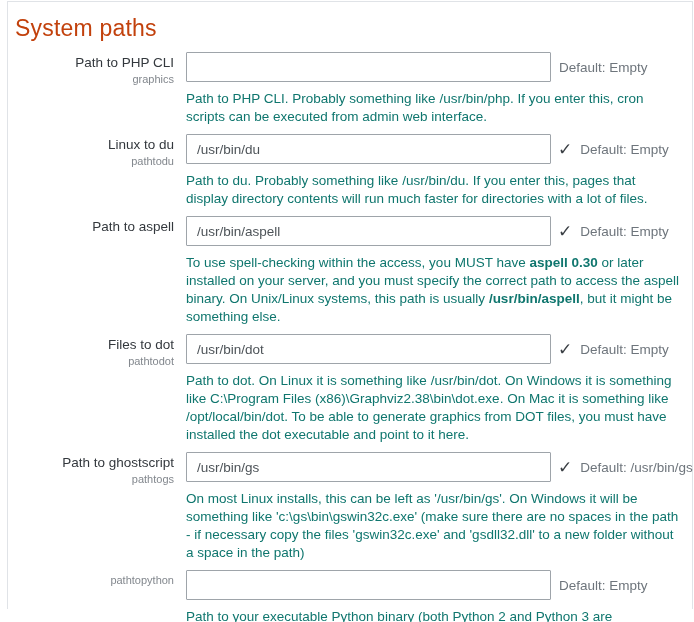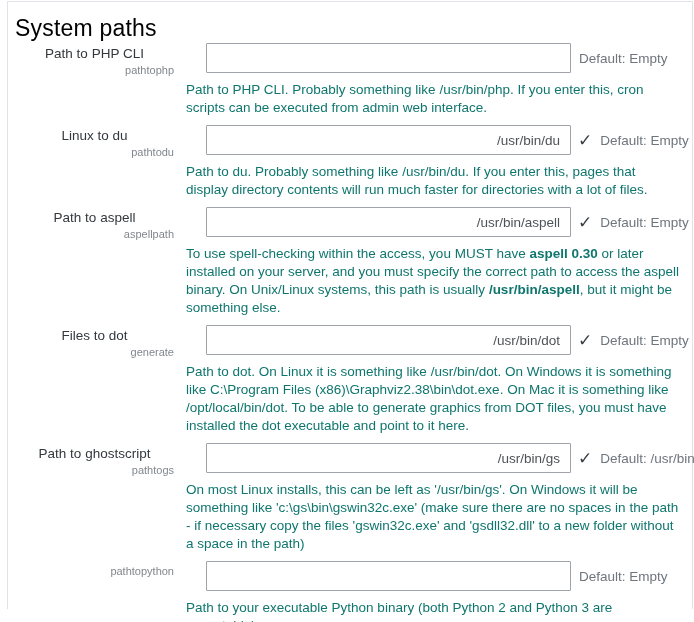--- a/index.html
+++ b/index.html
@@ -14,66 +14,63 @@
   .page {
     margin-left: 7px;
     margin-top: 1px;
     width: 686px;
     height: 608px;
     border: 1px solid #e0e3e7;
     border-bottom: none;
     padding: 13px 0 0 7px;
   }
   h1.page-title {
-    margin: 0 0 1px 0;
+    margin: 0 0 10px 0;
     font-size: 23px;
     font-weight: 400;
-    color: #000000;
+    color: #c2410c;
     letter-spacing: 0.2px;
   }
   .setting-row {
     display: grid;
     grid-template-columns: 171px 1fr;
     padding-bottom: 8px;
   }
   .col-left {
     text-align: right;
     padding-right: 12px;
     padding-top: 2px;
   }
   .setting-label {
     font-size: 13.5px;
     color: #33383d;
     line-height: 17px;
     display: block;
-    text-align: center;
   }
   .setting-name {
     font-size: 11px;
     color: #82878d;
     line-height: 15px;
     margin-top: 1px;
   }
   .ctl-line {
     display: flex;
     align-items: center;
-    margin-left: 20px;
   }
   input.path-input {
     width: 365px;
     height: 30px;
     border: 1px solid #9ea4aa;
     border-radius: 1px;
     padding: 0 10px;
     font-family: "Liberation Sans", "DejaVu Sans", sans-serif;
     font-size: 13.5px;
     color: #4d5358;
     background: #fff;
     outline: none;
-    text-align: right;
   }
   .check-icon {
     font-size: 17px;
     font-weight: 600;
     color: #3a3f44;
     margin-left: 7px;
     line-height: 1;
   }
   .default-value {
     font-size: 13.5px;
@@ -93,21 +90,21 @@
 </style>
 </head>
 <body>
 
 <div class="page">
   <h1 class="page-title">System paths</h1>
 
   <div class="setting-row">
     <div class="col-left">
       <label class="setting-label">Path to PHP CLI</label>
-      <div class="setting-name">pathtophp</div>
+      <div class="setting-name">graphics</div>
     </div>
     <div class="col-right">
       <div class="ctl-line">
         <input type="text" class="path-input" value="" style="">
 
         <span class="default-value">Default: Empty</span>
       </div>
       <div class="setting-desc"><span>Path to PHP CLI. Probably something like /usr/bin/php. If you enter this, cron scripts can be executed from admin web interface.</span></div>
     </div>
   </div>
@@ -123,36 +120,35 @@
         <span class="check-icon">✓</span>
         <span class="default-value">Default: Empty</span>
       </div>
       <div class="setting-desc"><span>Path to du. Probably something like /usr/bin/du. If you enter this, pages that display directory contents will run much faster for directories with a lot of files.</span></div>
     </div>
   </div>
 
   <div class="setting-row">
     <div class="col-left">
       <label class="setting-label">Path to aspell</label>
-      <div class="setting-name">aspellpath</div>
     </div>
     <div class="col-right">
       <div class="ctl-line">
         <input type="text" class="path-input" value="/usr/bin/aspell" style="">
         <span class="check-icon">✓</span>
         <span class="default-value">Default: Empty</span>
       </div>
       <div class="setting-desc"><span>To use spell-checking within the access, you MUST have </span><b>aspell 0.30</b><span> or later installed on your server, and you must specify the correct path to access the aspell binary. On Unix/Linux systems, this path is usually </span><b>/usr/bin/aspell</b><span>, but it might be something else.</span></div>
     </div>
   </div>
 
   <div class="setting-row">
     <div class="col-left">
       <label class="setting-label">Files to dot</label>
-      <div class="setting-name">generate</div>
+      <div class="setting-name">pathtodot</div>
     </div>
     <div class="col-right">
       <div class="ctl-line">
         <input type="text" class="path-input" value="/usr/bin/dot" style="">
         <span class="check-icon">✓</span>
         <span class="default-value">Default: Empty</span>
       </div>
       <div class="setting-desc"><span>Path to dot. On Linux it is something like /usr/bin/dot. On Windows it is something like C:\Program Files (x86)\Graphviz2.38\bin\dot.exe. On Mac it is something like /opt/local/bin/dot. To be able to generate graphics from DOT files, you must have installed the dot executable and point to it here.</span></div>
     </div>
   </div>

